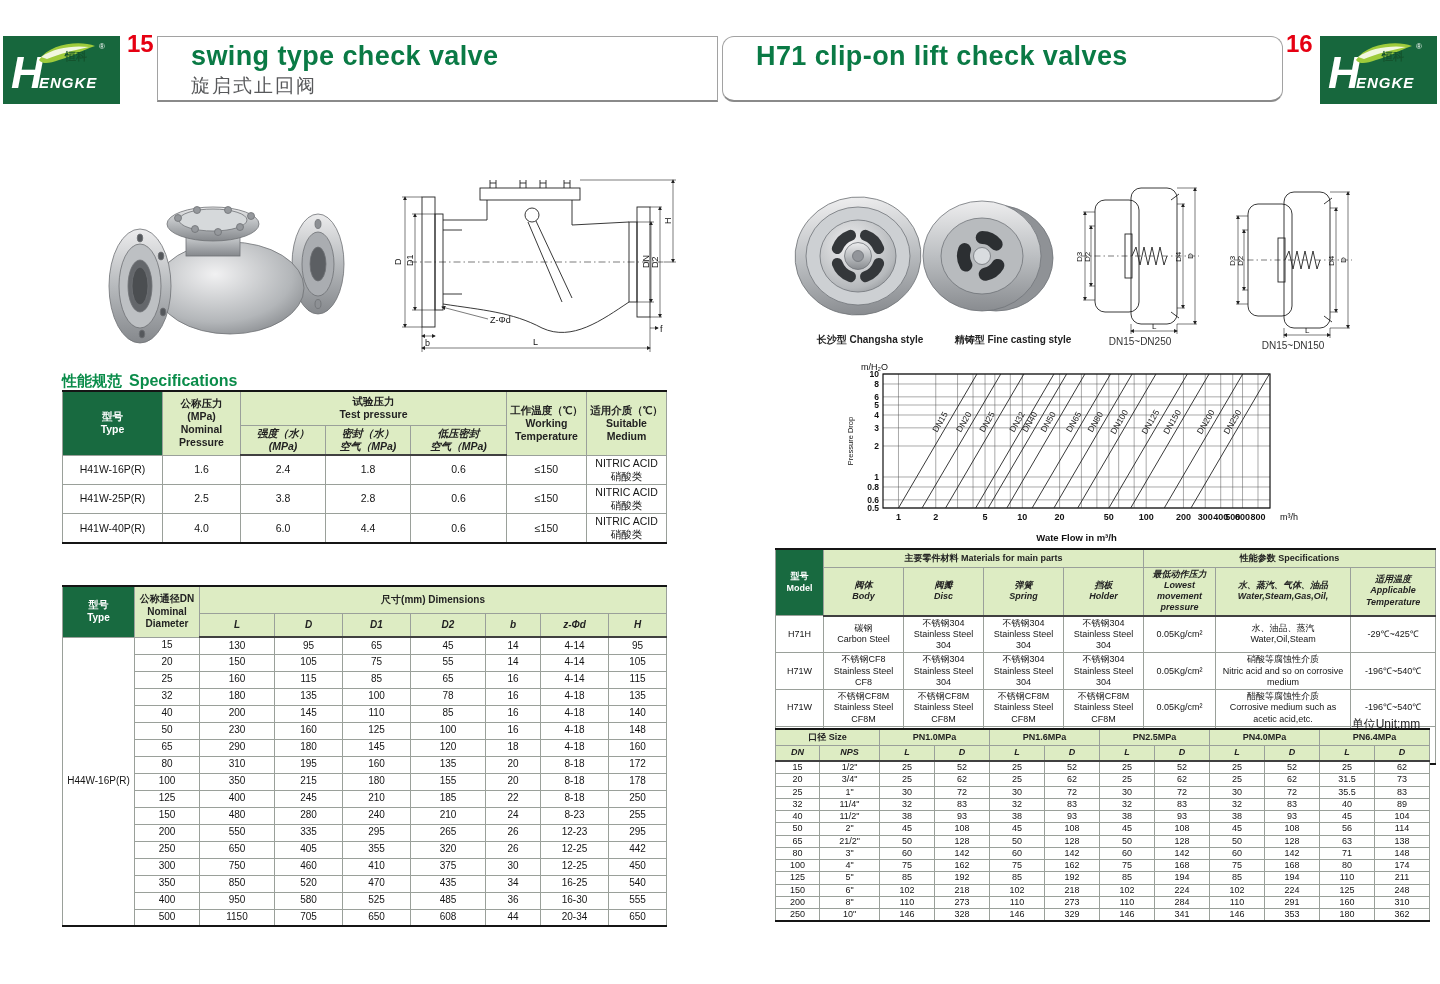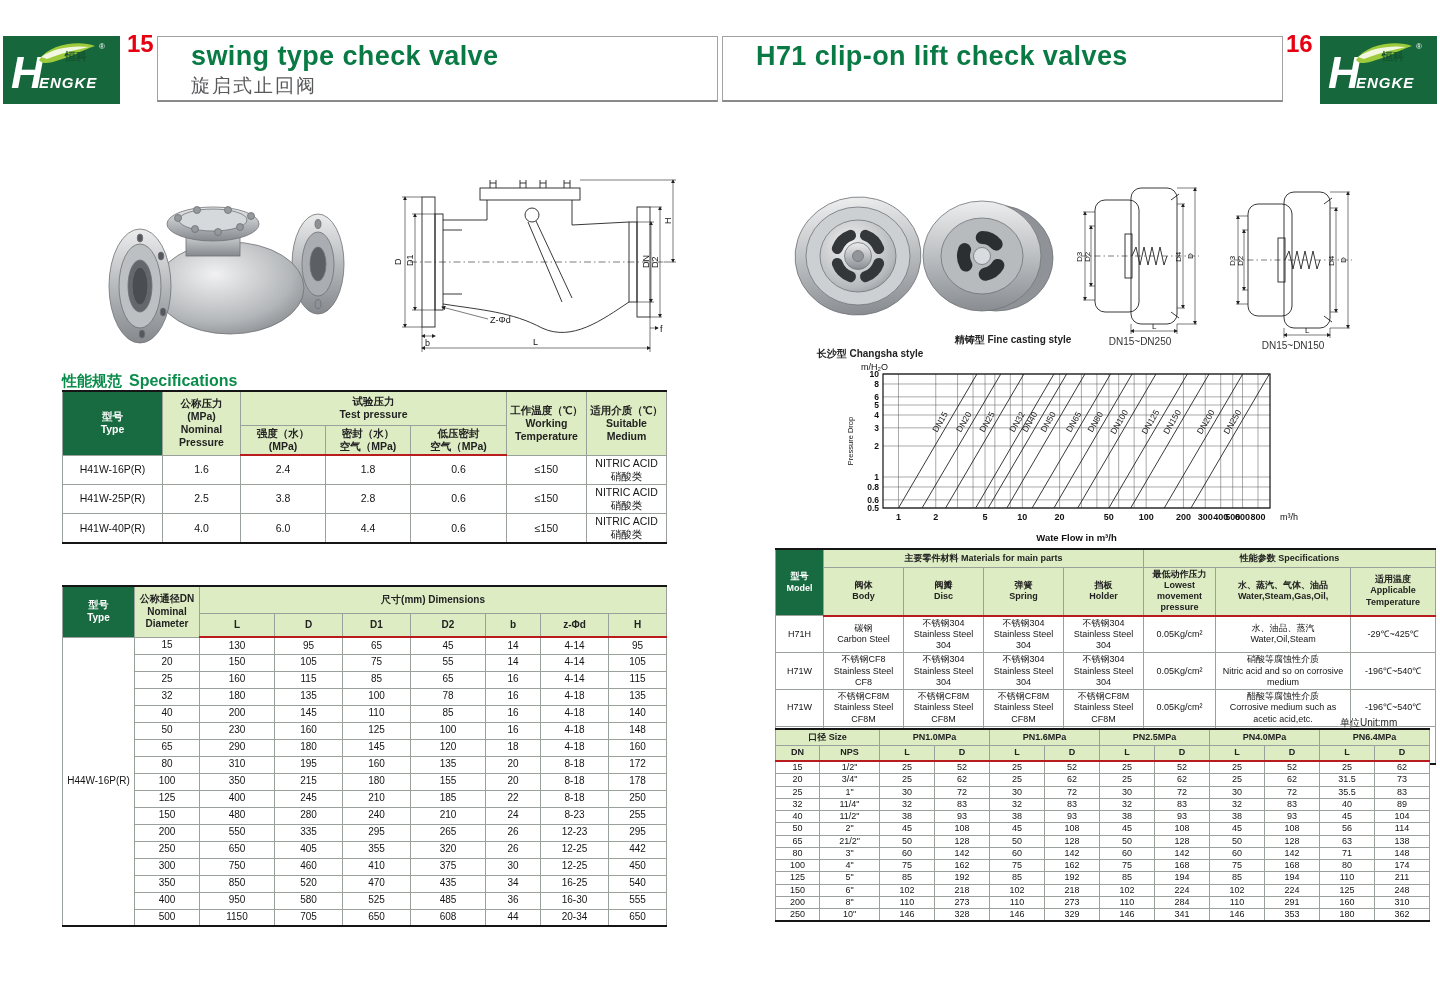--- a/index.html
+++ b/index.html
@@ -4,37 +4,37 @@
 <style>
   html,body{margin:0;padding:0;background:#fff;font-family:"Liberation Sans",sans-serif;}
   .page{position:relative;width:1440px;height:984px;background:#ffffff;overflow:hidden;}
 
   
   .logo-box{position:absolute;top:36px;width:117px;height:68px;background:#17673d;}
   #logo-left{left:3px;} #logo-right{left:1320px;}
   .pagenum{position:absolute;top:30px;font-size:24px;font-weight:bold;color:#e60012;}
   #pagenum-left{left:127px;} #pagenum-right{left:1286px;}
   .title-box{position:absolute;top:36px;height:66px;box-sizing:border-box;border:1px solid #a2a2a2;border-bottom:2px solid #8a8a8a;background:#fff;padding:5px 0 0 33px;}
-  #title-left{left:157px;width:561px;} #title-right{left:722px;width:561px;}
+  #title-left{left:157px;width:561px;} #title-right{left:722px;width:561px;border-radius:12px;}
   .title-en{font-size:27px;font-weight:bold;color:#0a7a45;letter-spacing:.4px;line-height:1.1;}
   .title-zh{font-size:19px;color:#58595b;letter-spacing:2px;margin-top:1px;}
 
   
   .sec-heading{position:absolute;white-space:nowrap;}
   .sec-zh{font-size:15px;font-weight:bold;color:#0a8c4a;}
   .sec-en{font-size:16px;font-weight:bold;color:#0a8c4a;margin-left:7px;}
   #h-spec{left:62px;top:372px;} #h-dims-left{left:62px;top:556px;} #h-dims-right{left:775px;top:708px;}
-  #unit-label{position:absolute;left:1340px;top:716px;width:92px;text-align:left;font-size:10px;color:#222;}
+  #unit-label{position:absolute;left:1340px;top:716px;width:92px;text-align:center;font-size:12px;color:#222;}
 
   
   .tbl{position:absolute;border-collapse:collapse;table-layout:fixed;background:#fff;
        border-top:2px solid #151515;border-bottom:2px solid #151515;}
   .tbl th,.tbl td{border:1px solid #9aa09a;white-space:pre-line;text-align:center;vertical-align:middle;padding:1px 2px;line-height:1.25;overflow:hidden;}
   .tbl thead th{background:#ddecc3;font-weight:bold;color:#222;}
-  .tbl thead tr:last-child th{border-bottom:2px solid #b91c1c;}
+  .tbl thead tr:last-child th{border-bottom:2px solid #404040;font-style:italic;}
   .tbl .dg{background:#186a40;color:#fff;}
   .tbl td{color:#141414;}
 
   #tbl-spec{left:62px;top:390px;width:604px;font-size:10.5px;}
   #tbl-spec thead tr:nth-child(1){height:34px;} #tbl-spec thead tr:nth-child(2){height:30px;}
   #tbl-spec tbody tr{height:28px;}
 
   #tbl-dims-left{left:62px;top:585px;width:604px;font-size:10px;}
   #tbl-dims-left thead tr:nth-child(1){height:27px;} #tbl-dims-left thead tr:nth-child(2){height:24px;}
   #tbl-dims-left tbody tr{height:17px;} #tbl-dims-left tbody td{padding:0 2px;}
@@ -498,21 +498,21 @@
         <ellipse rx="41" ry="38" fill="#b8bbbe"></ellipse>
         <g stroke="#2c2f32" stroke-width="13" stroke-linecap="round" fill="none">
           <path d="M17.3,6.5 A18.5,18.5 0 0 1 6.3,17.4" transform="rotate(10)"></path>
           <path d="M17.3,6.5 A18.5,18.5 0 0 1 6.3,17.4" transform="rotate(130)"></path>
           <path d="M17.3,6.5 A18.5,18.5 0 0 1 6.3,17.4" transform="rotate(250)"></path>
         </g>
         <circle r="8.5" fill="#d9dcdf"></circle>
       </g>
     </g>
   </svg>
-  <div class="cap" style="left:795px;top:347px;width:150px">长沙型 Changsha style</div>
+  <div class="cap" style="left:795px;top:333px;width:150px">长沙型 Changsha style</div>
   <div class="cap" style="left:933px;top:333px;width:160px">精铸型 Fine casting style</div>
 
   <svg class="fig" style="left:1075px;top:178px" width="130" height="160" viewBox="0 0 130 160">
     <defs>
       <marker id="ar2" viewBox="0 0 10 10" refX="8" refY="5" markerWidth="7" markerHeight="7" orient="auto-start-reverse">
         <path d="M0,0L10,5L0,10z" fill="#222"></path>
       </marker>
     </defs>
     <g stroke="#222" stroke-width="0.9" fill="none">
       <rect x="20" y="22" width="44" height="112" rx="10"></rect>

